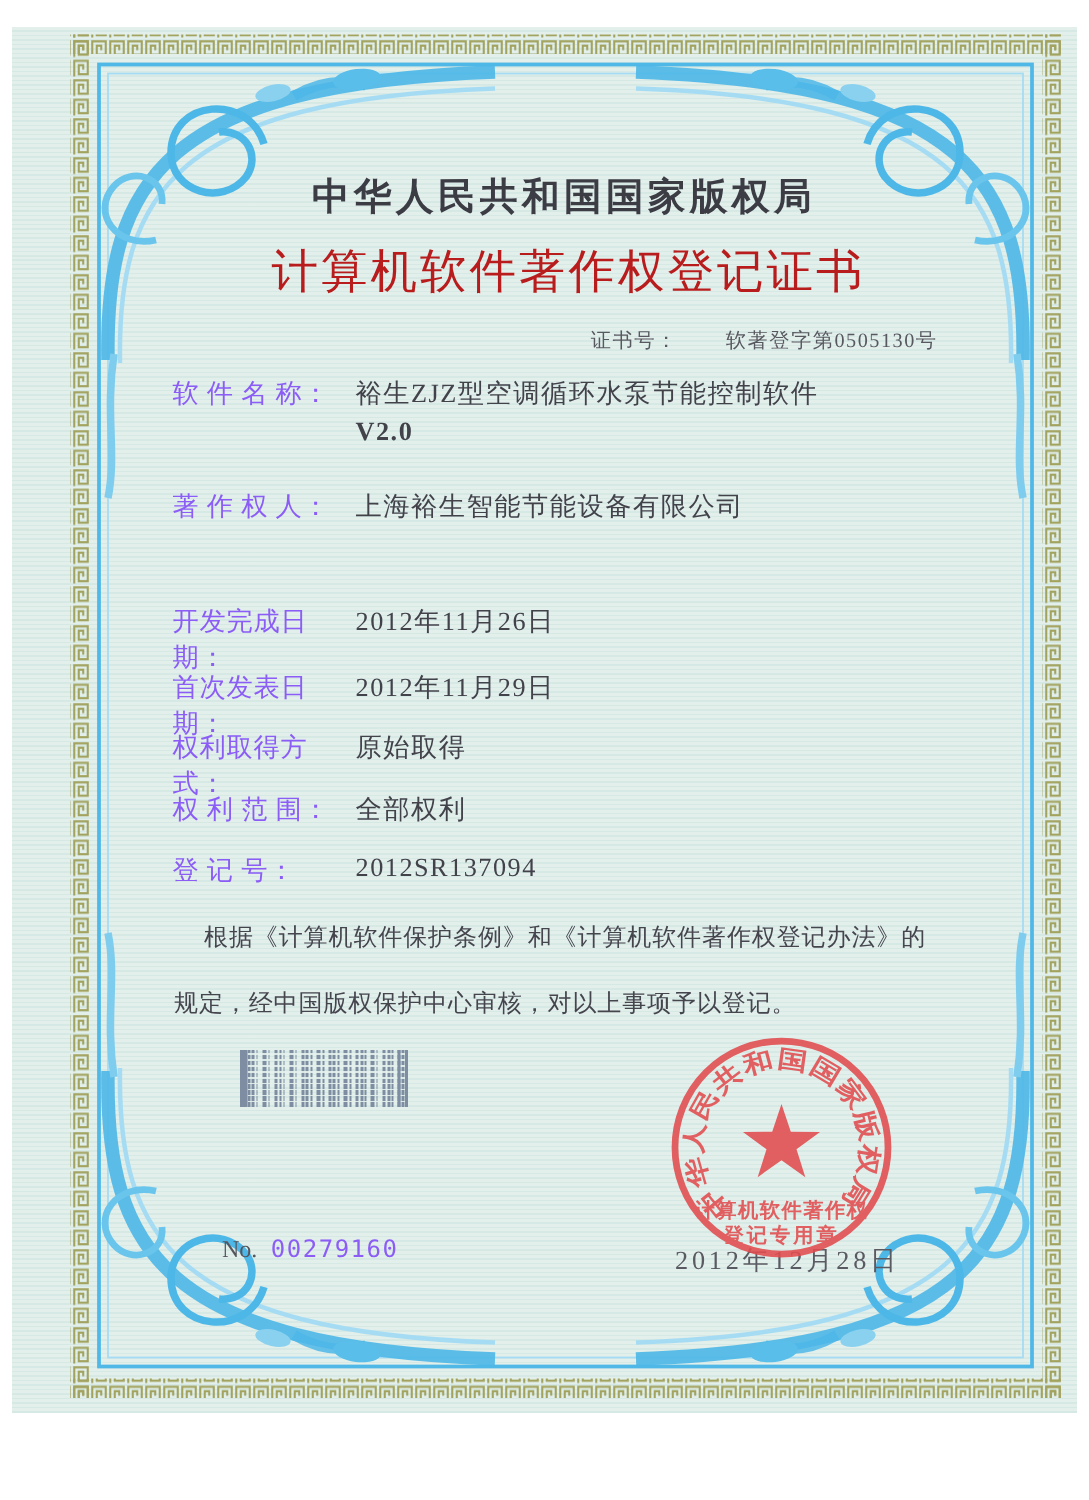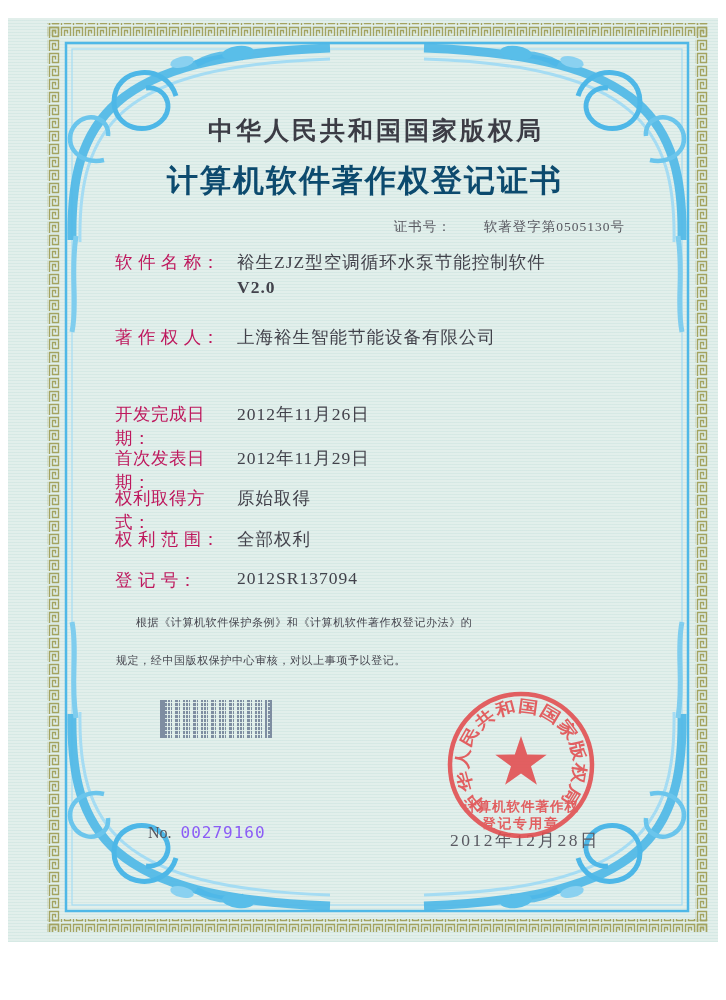--- a/index.html
+++ b/index.html
@@ -13,31 +13,31 @@
     background-color:#e2efeb;
     background-image:repeating-linear-gradient(0deg, rgba(150,200,195,.16) 0 1px, rgba(0,0,0,0) 1px 3px);
   }
   .deco{position:absolute;left:0;top:0;width:726px;height:1000px;pointer-events:none;}
   .txt{position:absolute;color:#3f3f47;}
   .issuer{
     left:65px;top:114px;width:622px;text-align:center;
     font-size:25px;font-weight:600;letter-spacing:3px;color:#3c3c45;
   }
   .cert-title{
-    left:54px;top:160px;width:622px;text-align:center;
-    font-size:31px;font-weight:bold;letter-spacing:2px;color:#0c4a6e;
+    left:68px;top:160px;width:622px;text-align:center;
+    font-size:31px;font-weight:normal;letter-spacing:2px;color:#b91c1c;
   }
   .certno{
     top:218px;right:101px;font-size:13.5px;color:#585860;display:flex;gap:32px;letter-spacing:1px;
   }
   .field{position:absolute;left:115px;display:flex;font-size:17.5px;color:#42424b;}
-  .field .lbl{width:122px;flex:0 0 122px;letter-spacing:.5px;color:#be185d;}
+  .field .lbl{width:122px;flex:0 0 122px;letter-spacing:.5px;color:#8b5cf6;}
   .field .val{letter-spacing:1px;}
   .val2{position:absolute;left:237px;font-size:17.5px;color:#42424b;letter-spacing:1px;font-weight:bold;}
-  .stmt{position:absolute;left:92px;width:560px;font-size:11px;color:#45454e;letter-spacing:.6px;}
+  .stmt{position:absolute;left:92px;width:560px;font-size:16px;color:#45454e;letter-spacing:.6px;}
   .stmt .l1{padding-left:44px;}
   .stmt .l2{margin-top:23px;margin-left:24px;}
   .barcode{
     position:absolute;left:160px;top:700px;width:100px;height:38px;
     border-left:5px solid #7e8da1;border-right:7px double #7e8da1;
     background:
       repeating-linear-gradient(0deg, rgba(0,0,0,0) 0 3px, rgba(228,241,237,.9) 3px 4px),
       repeating-linear-gradient(90deg,
         #7e8da1 0 2px, rgba(0,0,0,0) 2px 3px,
         #7e8da1 3px 5px, rgba(0,0,0,0) 5px 6px,

